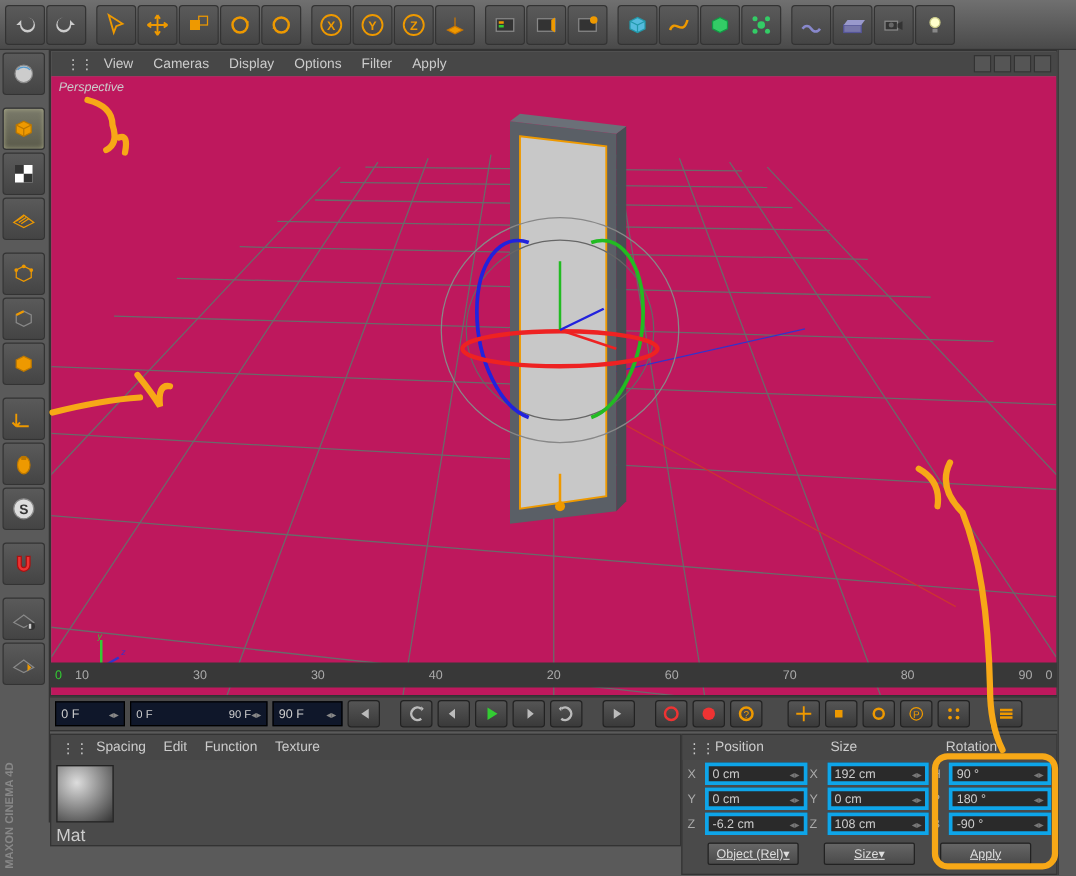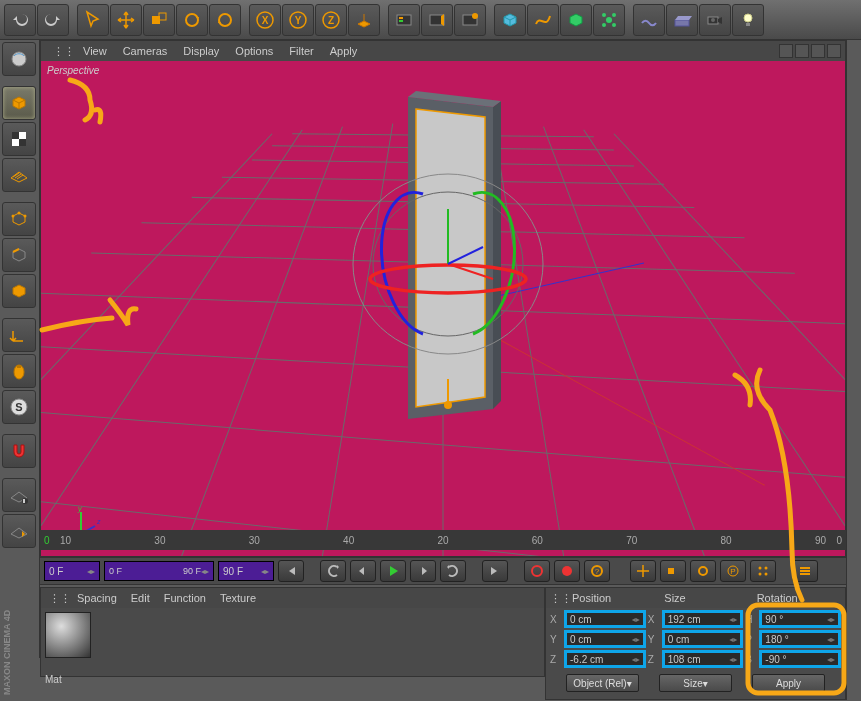--- a/index.html
+++ b/index.html
@@ -36,43 +36,43 @@
 
 .axis { position: absolute; left: 28px; bottom: 10px; }
 
 
 .timeline-row { position: absolute; left: 40px; right: 15px; top: 530px; height: 20px; background: #383838; display: flex; align-items: center; font-size: 10px; color: #aaa; padding: 0 4px; }
 .timeline-row .t0 { color: #3c3; width: 16px; }
 .timeline-row .tk { flex: 1; display: flex; justify-content: space-between; }
 .timeline-row .tend { width: 16px; text-align: right; }
 
 .transport { position: absolute; left: 40px; right: 15px; top: 557px; height: 28px; background: #4a4a4a; display: flex; align-items: center; padding: 0 4px; gap: 4px; border-top: 1px solid #333; border-bottom: 1px solid #333; }
-.nfield { height: 20px; background: #4c1d95; border: 1px solid #000; color: #ccc; font-size: 10px; padding: 0 4px; display: flex; align-items: center; width: 56px; justify-content: space-between; }
+.nfield { height: 20px; background: #0f172a; border: 1px solid #000; color: #ccc; font-size: 10px; padding: 0 4px; display: flex; align-items: center; width: 56px; justify-content: space-between; }
 .nfield .spin { font-size: 8px; color: #888; }
 .pbtn { width: 26px; height: 22px; background: linear-gradient(#555,#3a3a3a); border: 1px solid #222; border-radius: 3px; display: flex; align-items: center; justify-content: center; cursor: pointer; }
 .pbtn svg { width: 14px; height: 14px; }
 
 
 .mat-panel { position: absolute; left: 40px; top: 587px; width: 505px; height: 90px; background: #4a4a4a; border: 1px solid #333; }
 .mat-menu { height: 20px; background: #474747; display: flex; align-items: center; gap: 14px; font-size: 11px; color: #ccc; padding: 0 8px; }
 .mat-handle { width: 14px; display:inline-block; }
 .mat-body { padding: 4px; }
 .mat-thumb { width: 46px; height: 46px; background: radial-gradient(circle at 35% 30%, #ddd, #666 70%, #333); border: 1px solid #222; }
-.mat-name { font-size: 10px; color: #ccc; margin-top: 16px; }
+.mat-name { font-size: 14px; color: #ccc; margin-top: 2px; }
 
 
 .coords { position: absolute; right: 15px; top: 587px; width: 301px; height: 113px; background: #4a4a4a; border: 1px solid #333; font-size: 11px; color: #ccc; }
 .coords-head { height: 20px; background: #474747; display: flex; align-items: center; padding: 0 4px; }
 .coords-head .hd { flex: 1; padding-left: 8px; }
 .coords-body { padding: 2px 4px; }
 .crow { display: flex; align-items: center; gap: 2px; margin-bottom: 2px; }
 .clab { width: 12px; font-size: 10px; color: #aaa; }
 .cfield { flex: 1; height: 18px; background: #2a2a2a; border: 3px solid #0ea5e9; color: #ccc; font-size: 10px; padding: 0 3px; display: flex; align-items: center; justify-content: space-between; }
 .cfield .sp { color: #777; font-size: 8px; }
-.coords-foot { display: flex; gap: 20px; padding: 2px 20px; }
+.coords-foot { display: flex; gap: 20px; padding: 2px 20px; text-decoration: underline; }
 .drop { flex: 1; height: 18px; background: linear-gradient(#666,#4a4a4a); border: 1px solid #222; border-radius: 2px; font-size: 10px; color: #ddd; display: flex; align-items: center; justify-content: center; cursor: pointer; }
 .apply { width: 80px; }
 
 
 .maxon { position: absolute; left: 2px; bottom: 4px; width: 26px; height: 90px; writing-mode: vertical-rl; transform: rotate(180deg); font-size: 9px; color: #888; font-weight: bold; text-align: center; }
 
 
 .annot { position: absolute; pointer-events: none; }
 
 

